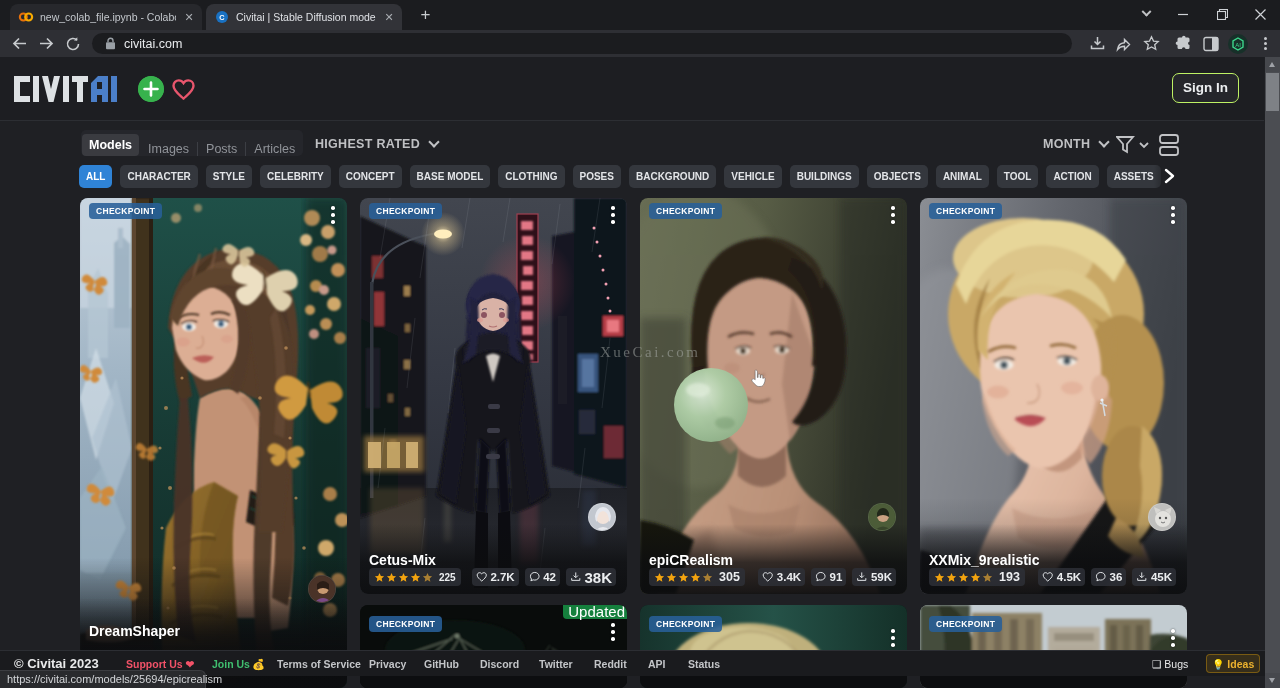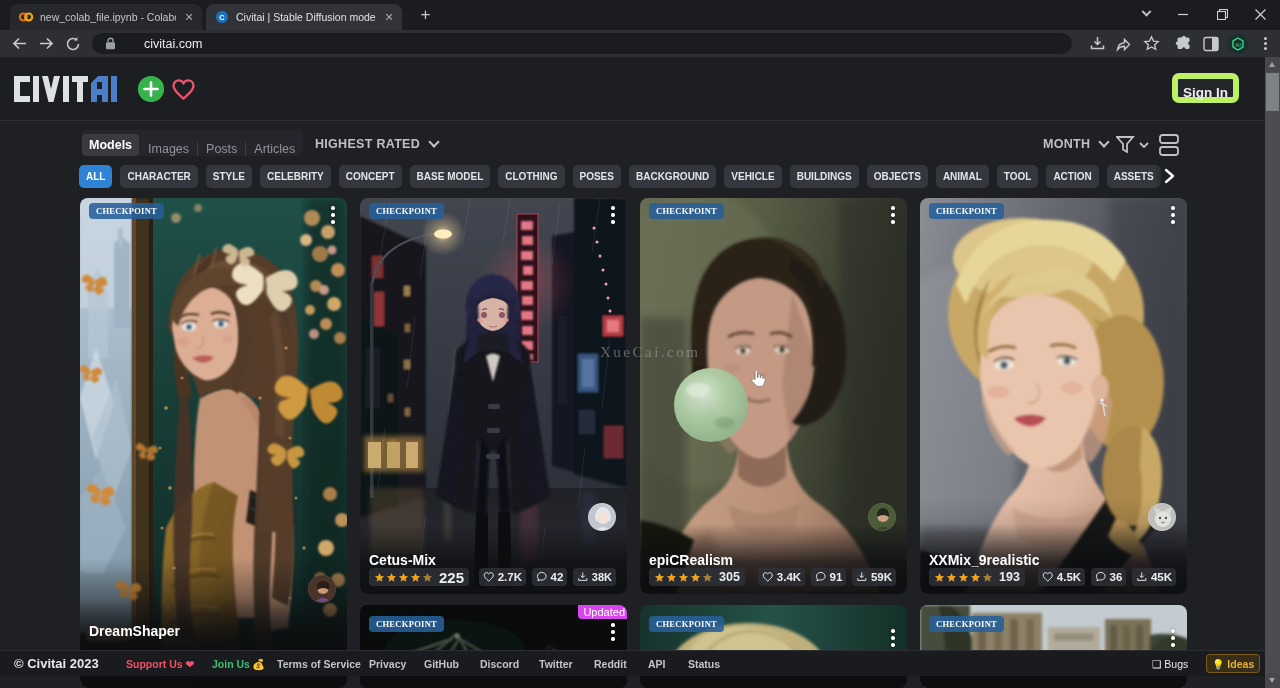--- a/index.html
+++ b/index.html
@@ -13,53 +13,53 @@
   #tab1 { left:10px; width:192px; background:#27282c; color:#c3c7cc; }
   #tab2 { left:206px; width:196px; background:#323338; }
   .tab .fav { width:16px; height:16px; margin-left:8px; flex:0 0 auto; }
   .tab .label { margin-left:6px; white-space:nowrap; overflow:hidden; flex:1; }
   .tab .x { width:14px; height:14px; margin:0 6px; color:#a9adb2; font-size:11px; line-height:14px; text-align:center; flex:0 0 auto; }
   #newtab { position:absolute; left:417px; top:7px; width:17px; height:17px; color:#c8cbce; font-size:17px; line-height:15px; text-align:center;}
   .wctl { position:absolute; top:0; width:40px; height:28px; color:#cfd2d6; display:flex; align-items:center; justify-content:center; }
 
   #toolbar { position:absolute; top:30px; left:0; width:1280px; height:27px; background:#2e2f34; }
   .navic { position:absolute; top:2px; width:23px; height:23px; display:flex; align-items:center; justify-content:center; }
-  #urlpill { position:absolute; left:92px; top:3px; width:980px; height:21px; background:#1b1c1f; border-radius:11px; display:flex; align-items:center;gap:20px; }
+  #urlpill { position:absolute; left:92px; top:3px; width:980px; height:21px; background:#1b1c1f; border-radius:11px; display:flex; align-items:center; }
   #urlpill .lock { margin-left:13px; }
   #urlpill .url { margin-left:8px; color:#e8eaed; font-size:12.5px; }
 
   
   #page { position:absolute; top:57px; left:0; width:1280px; height:631px; background:#1f2024; overflow:hidden; }
 
   #siteheader { position:absolute; top:0; left:0; width:1264px; height:64px; background:#1d1e22; border-bottom:1px solid #2c2e33; }
   #logo { position:absolute; left:14px; top:19px; }
   #plusbtn { position:absolute; left:138px; top:19px; width:26px; height:26px; border-radius:50%; background:#40a02b; background:#37b24d; color:#fff; }
   #heartbtn { position:absolute; left:170px; top:20px; }
   #searchbar { position:absolute; left:377px; top:17px; width:504px; height:29px; background:#25262b; border:1px solid #373a40; border-radius:5px; display:flex; align-items:center; }
   #searchbar .ph { color:#5c5f66; font-size:13.5px; margin-left:9px; }
   #searchbar .slash { position:absolute; right:5px; top:4px; width:19px; height:19px; background:#1b1c1f; border:1px solid #3b3e44; border-radius:4px; color:#9a9da2; font-size:12px; text-align:center; line-height:17px; }
-  #signin { position:absolute; left:1172px; top:16px; width:67px; height:30px; background:#25262b; border:6px solid #bef264; border-radius:7px; color:#eceef0; font-size:13.5px; font-weight:bold; text-align:center; line-height:28px; }
+  #signin { position:absolute; left:1172px; top:16px; width:67px; height:30px; background:#25262b; border:1px solid #bef264; border-radius:7px; color:#eceef0; font-size:13.5px; font-weight:bold; text-align:center; line-height:28px; }
 
   
   #seg { position:absolute; left:81px; top:73px; height:26px; background:#25262b; border-radius:5px; display:flex; align-items:flex-end; font-size:12.5px; color:#909399; }
   #seg .it { padding:0 8px; position:relative; }
   #seg .active { background:#3a3b40; border-radius:4px; color:#fff; font-weight:bold; margin:0 1px; padding:4px 7px; }
   #seg .sep { width:1px; height:14px; background:#3c3e44; }
   .sortlbl { position:absolute; top:80px; font-weight:bold; color:#bfc0c3; font-size:12.5px; letter-spacing:.3px; }
   .chev { display:inline-block; width:8px; height:8px; border-right:2px solid #c1c2c5; border-bottom:2px solid #c1c2c5; transform:rotate(45deg); }
 
   
   #chips { position:absolute; left:79px; top:108px; width:1101px; height:23px; overflow:hidden; white-space:nowrap; }
   .chip { display:inline-block; height:23px; line-height:23px; background:#34373d; color:#e3e5e8; font-size:10px; font-weight:bold; border-radius:5px; padding:0 7px; margin-right:8px; letter-spacing:0; }
   .chip.on { background:#2f83d6; color:#fff; }
   #chipchev { position:absolute; left:1154px; top:108px; width:26px; height:23px; background:linear-gradient(90deg, rgba(31,32,36,0), #1f2024 55%); }
 
   
   .card { position:absolute; width:267px; border-radius:8px; overflow:hidden; background:#101113; }
-  .cp { position:absolute; left:9px; top:5px; height:16px; line-height:16px; padding:0 7px; background:rgba(40,96,153,.88); border-radius:4px; color:#fff; font-size:8.5px; font-weight:bold; letter-spacing:.3px;font-family:Liberation Serif, serif; }
+  .cp { position:absolute; left:9px; top:5px; height:16px; line-height:16px; padding:0 7px; background:rgba(40,96,153,.88); border-radius:4px; color:#fff; font-size:8.5px; font-weight:bold; letter-spacing:.3px; }
   .dots { position:absolute; right:12px; top:8px; width:4px; }
   .dots i { display:block; width:3.5px; height:3.5px; border-radius:50%; background:#fff; margin:0 0 3.5px 0; box-shadow:0 0 2px rgba(0,0,0,.6); }
   .grad { position:absolute; left:0; right:0; bottom:0; height:70px; background:linear-gradient(180deg, rgba(12,13,15,0), rgba(12,13,15,.78) 55%, rgba(12,13,15,.93)); }
   .title { position:absolute; left:9px; bottom:26px; color:#fff; font-size:14px; font-weight:bold; }
   .statrow { position:absolute; left:9px; right:11px; bottom:8px; height:18px; display:flex; }
   .badge { height:18px; background:rgba(46,49,56,.82); border-radius:4px; display:flex; align-items:center; padding:0 5px; color:#eceef0; font-size:11.5px; font-weight:bold; }
   .badge.stat { padding:0 4px; }
   .badge svg { margin-right:3px; }
   .spacer { flex:1; }
   .stat { margin-left:6px; }
@@ -600,41 +600,41 @@
           </svg>
           <svg width="11" height="11" viewBox="0 0 24 24" style="margin-right:1px;">
             <path d="M12 2l3 6.6 7 .8-5.2 4.8 1.4 7L12 17.7 5.8 21.2l1.4-7L2 9.4l7-.8z" fill="#f2a30f"></path>
           </svg>
           <svg width="11" height="11" viewBox="0 0 24 24" style="margin-right:1px;">
             <path d="M12 2l3 6.6 7 .8-5.2 4.8 1.4 7L12 17.7 5.8 21.2l1.4-7L2 9.4l7-.8z" fill="#f2a30f"></path>
           </svg>
           <svg width="11" height="11" viewBox="0 0 24 24" style="margin-right:1px;">
             <path d="M12 2l3 6.6 7 .8-5.2 4.8 1.4 7L12 17.7 5.8 21.2l1.4-7L2 9.4l7-.8z" fill="#a97f33"></path>
           </svg>
-          <span style="margin-left:5px; font-size:15px;">225</span>
+          <span style="margin-left:5px; font-size:10px;">225</span>
         </div>
       <div class="spacer"></div>
       <div class="badge stat heart">
           <svg width="11.5" height="11.5" viewBox="0 0 24 24">
             <path d="M12 21C7 16.5 2.5 13 2.5 8.5 2.5 5.6 4.8 3.5 7.5 3.5c1.8 0 3.4 1 4.5 2.5C13.1 4.5 14.7 3.5 16.5 3.5c2.7 0 5 2.1 5 5 0 4.5-4.5 8-9.5 12.5z" fill="none" stroke="#e9ecef" stroke-width="2"></path>
           </svg>
           <span style="font-size:11.5px;">2.7K</span>
         </div>
       <div class="badge stat chat">
           <svg width="11.5" height="11.5" viewBox="0 0 24 24">
             <path d="M12 3c5 0 9 3.6 9 8s-4 8-9 8c-1.2 0-2.3-.2-3.3-.5L4 20.5l1.2-3.8C3.8 15.3 3 13.7 3 11c0-4.4 4-8 9-8z" fill="none" stroke="#e9ecef" stroke-width="2"></path>
           </svg>
           <span style="font-size:11.5px;">42</span>
         </div>
       <div class="badge stat dl">
           <svg width="11.5" height="11.5" viewBox="0 0 24 24">
             <path d="M12 3v10M7.5 9.5L12 14l4.5-4.5" fill="none" stroke="#e9ecef" stroke-width="2"></path>
             <path d="M3.5 15v4.5h17V15" fill="none" stroke="#e9ecef" stroke-width="2"></path>
           </svg>
-          <span style="font-size:11px;text-align:center;">38K</span>
+          <span style="font-size:15px;text-align:center;">38K</span>
         </div>
     </div>
   </div>
 
   <div class="card" id="card3" style="left:640px; top:141px; height:396px;">
     <svg id="art3" width="267" height="396" viewBox="0 0 267 396">
       <defs>
         <linearGradient id="c3bg" x1="0" y1="0" x2="1" y2=".25">
           <stop offset="0" stop-color="#686d54"></stop>
             <stop offset=".45" stop-color="#575c45"></stop>
@@ -901,21 +901,21 @@
       <g opacity=".6" filter="url(#c2b2)">
         <ellipse cx="95" cy="45" rx="70" ry="30" fill="#101a14"></ellipse>
         <path d="M60 60 L95 30 M80 65 L100 32 M115 62 L98 30 M135 55 L100 34 M45 50 L92 34" stroke="#9fb098" stroke-width="1.4" opacity=".8"></path>
         <path d="M170 70 L190 40 M200 65 L192 42 M215 60 L194 44" stroke="#7a8a74" stroke-width="1.2" opacity=".6"></path>
         <circle cx="97" cy="31" r="2.2" fill="#b8c9ae"></circle>
       </g>
     <rect x="0" y="60" width="267" height="23" fill="#101113" opacity=".85"></rect>
         <rect x="0" y="70" width="267" height="13" fill="#0d0e10"></rect>
       </svg>
     <div class="cp" style="top:11px;">CHECKPOINT</div>
-    <div style="position:absolute; right:-3px; top:0; height:14px; line-height:14px; padding:0 5px; background:#d946ef; color:#fff; font-size:11px; border-radius:0 0 0 4px;">Updated</div>
+    <div style="position:absolute; right:-3px; top:0; height:14px; line-height:14px; padding:0 5px; background:#15803d; color:#fff; font-size:15px; border-radius:0 0 0 4px;">Updated</div>
     <div class="dots" style="top:18px;">
         <i></i>
         <i></i>
         <i></i>
       </div>
   </div>
   <div class="card" id="card3b" style="left:640px; top:548px; height:83px;">
     <svg id="art3b" width="267" height="83" viewBox="0 0 267 83">
       <defs>
           <linearGradient id="c3bbg" x1="0" y1="0" x2="1" y2="0">
@@ -986,19 +986,20 @@
     <span class="b" style="left:369px;">Privacy</span>
     <span class="b" style="left:424px;">GitHub</span>
     <span class="b" style="left:480px;">Discord</span>
     <span class="b" style="left:539px;">Twitter</span>
     <span class="b" style="left:594px;">Reddit</span>
     <span class="b" style="left:648px;">API</span>
     <span class="b" style="left:688px;">Status</span>
     <span style="position:absolute; left:1152px; top:7px; color:#e8e9ea;">❑ Bugs</span>
     <span style="position:absolute; left:1206px; top:3px; height:19px; line-height:19px; padding:0 5px; background:rgba(250,176,5,.13); border:1px solid rgba(250,176,5,.35); border-radius:4px; color:#ecb22e; font-weight:bold; font-size:10.5px;"><span style="font-size:10px;">💡</span> Ideas</span>
   </div>
+  <div id="statusbubble">https://civitai.com/models/25694/epicrealism</div>
 
   <div id="scroll">
     <div class="btn up" style="top:0;"></div>
     <div class="thumb"></div>
     <div class="btn down" style="top:616px;"></div>
   </div>
 </div>
 
 </body></html>

